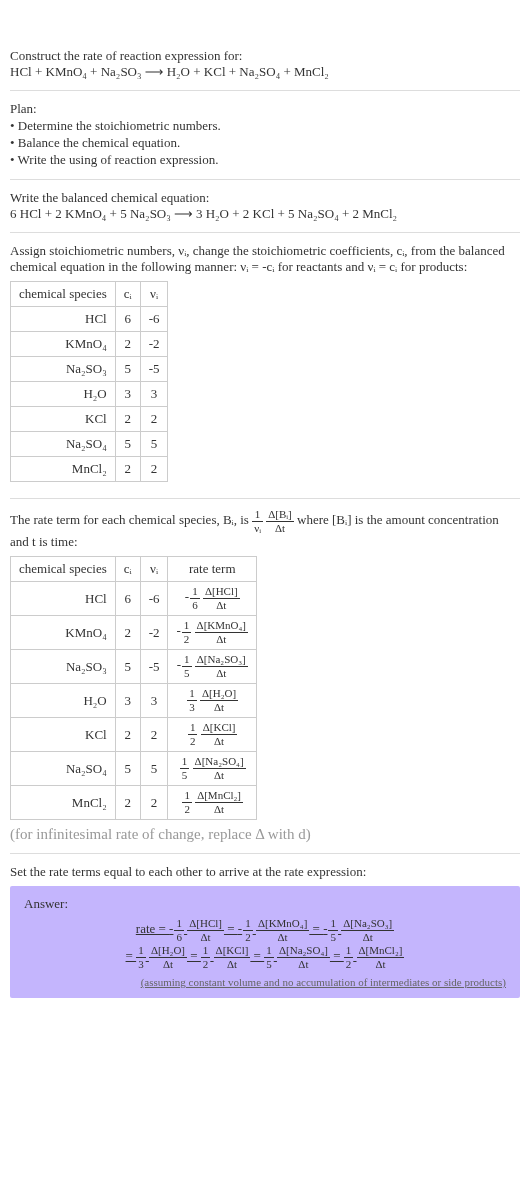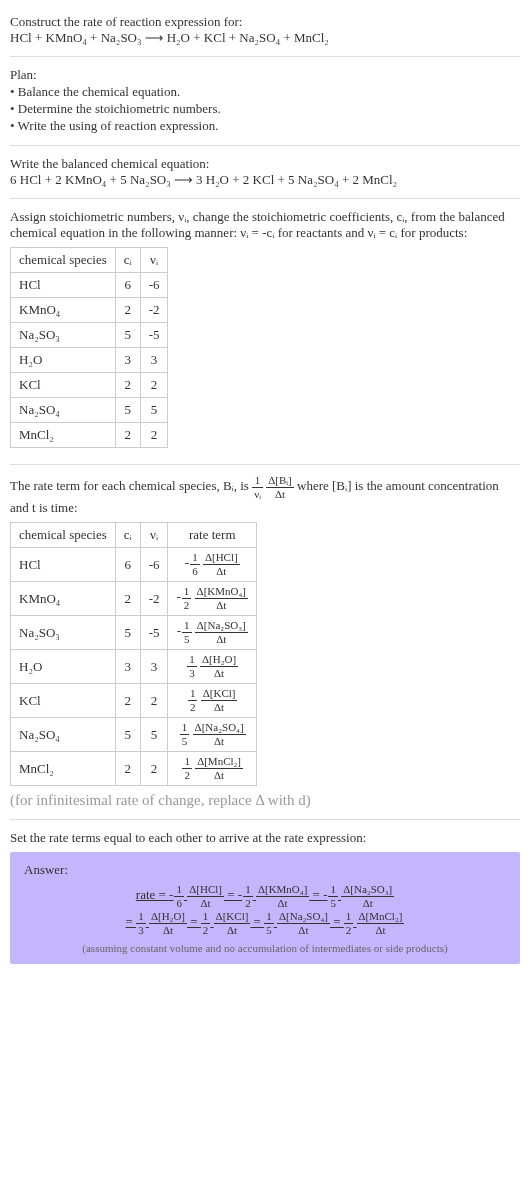--- a/index.html
+++ b/index.html
@@ -5,38 +5,39 @@
 body {
   margin: 0;
   padding: 0;
   font-family: Georgia, 'Times New Roman', serif;
   font-size: 13px;
   color: #333;
   background: #fff;
   width: 530px;
 }
 .container {
-  padding: 8px 10px;
+  padding: 24px 10px;
+  margin-top: 18px;
 }
 .section {
   padding: 6px 0;
 }
 hr {
   border: none;
   border-top: 1px solid #ddd;
   margin: 4px 0;
 }
 table {
   border-collapse: collapse;
   margin: 6px 0;
 }
 th, td {
   border: 1px solid #ccc;
   padding: 4px 8px;
-  text-align: left;
+  text-align: right;
   font-size: 13px;
 }
 th {
   font-weight: normal;
 }
 .center-col {
   text-align: center;
 }
 .caption {
   color: #999;
@@ -48,22 +49,23 @@
   padding: 10px 14px;
   margin-top: 6px;
   border-radius: 2px;
 }
 .answer-label {
   margin-bottom: 4px;
 }
 .answer-note {
   font-size: 11px;
   color: #666;
-  text-align: center;
+  text-align: right;
   margin-top: 6px;
+  text-decoration: underline;
 }
 .frac {
   display: inline-block;
   vertical-align: middle;
   text-align: center;
   font-size: 11px;
   line-height: 1;
 }
 .frac .num {
   display: block;
@@ -99,22 +101,22 @@
 
   <div class="section">
     <div>Construct the rate of reaction expression for:</div>
     <div>HCl + KMnO₄ + Na₂SO₃  ⟶  H₂O + KCl + Na₂SO₄ + MnCl₂</div>
   </div>
 
   <hr>
 
   <div class="section">
     <div>Plan:</div>
+    <div class="bullet-line">• Determine the stoichiometric numbers.</div>
     <div class="bullet-line">• Balance the chemical equation.</div>
-    <div class="bullet-line">• Determine the stoichiometric numbers.</div>
     <div class="bullet-line">• Write the using of reaction expression.</div>
   </div>
 
   <hr>
 
   <div class="section">
     <div>Write the balanced chemical equation:</div>
     <div>6 HCl + 2 KMnO₄ + 5 Na₂SO₃  ⟶  3 H₂O + 2 KCl + 5 Na₂SO₄ + 2 MnCl₂</div>
   </div>
 

